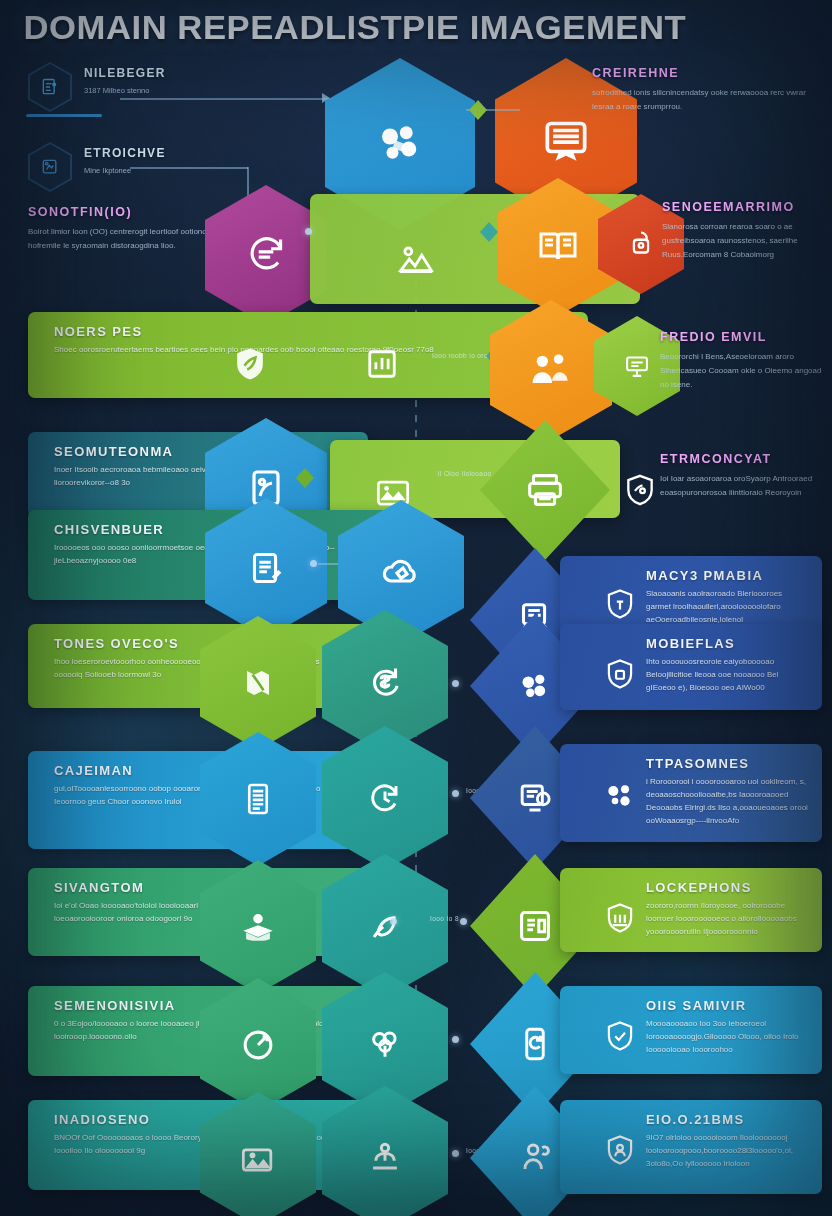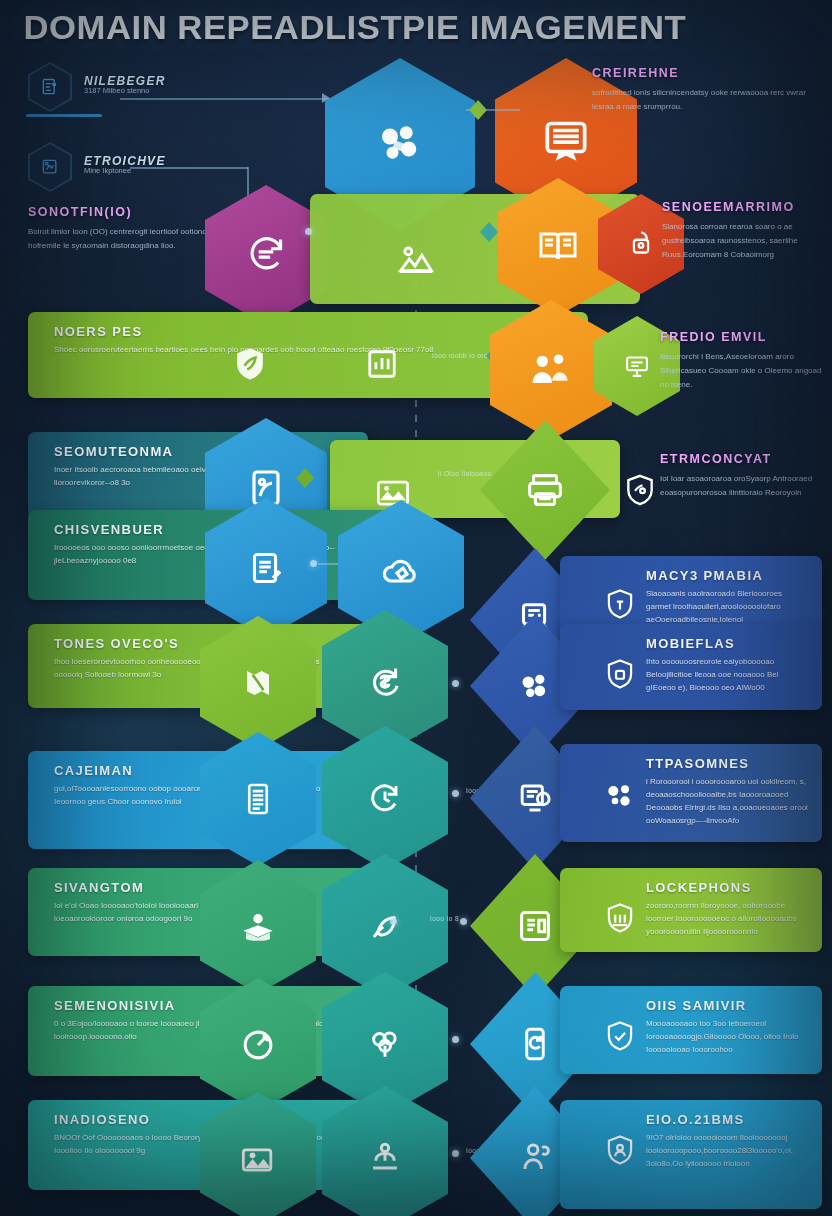--- a/index.html
+++ b/index.html
@@ -95,25 +95,24 @@
     background:rgba(70,150,210,.30);
     display:flex;align-items:center;justify-content:center;
   }
   .markhex::after{
     content:"";position:absolute;inset:2px;
     clip-path:polygon(50% 0%,100% 25%,100% 75%,50% 100%,0% 75%,0% 25%);
     background:#16283f;
   }
   .markhex svg{position:relative;z-index:2;}
   .marktitle{
-    position:absolute;left:56px;top:12px;
+    position:absolute;left:56px;top:4px;
     font-size:12px;font-weight:bold;letter-spacing:1.3px;
     color:#cfe2f2;white-space:nowrap;
     text-shadow:0 1px 3px rgba(0,0,0,.5);
-    font-style:italic;
   }
   .marksub{
     position:absolute;left:56px;top:24px;
     font-size:7.5px;color:rgba(180,208,232,.8);white-space:nowrap;
   }
 
   
   .toptext{position:absolute;}
   .toptext .tt{
     font-size:12.5px;font-weight:bold;letter-spacing:1.5px;color:#f0abfc;
@@ -575,21 +574,21 @@
 </div>
 <div class="dot" style="left:452px;top:1150px;"></div>
 <div class="pill" style="left:466px;top:1147px;">Iooo looo ioo ooo</div>
 <div class="hex diamond" style="left:470px;top:1086px;width:130px;height:144px;background:linear-gradient(155deg,#2ba5d6,#2397c4);">
   <svg width="44" height="44" viewBox="0 0 24 24" fill="none" stroke="#ffffff" stroke-width="1.6">
     <circle cx="11" cy="7.5" r="2.6"></circle>
       <path d="M6.5 18c0-3 2-5 4.5-5s4.5 2 4.5 5"></path>
     <path d="M16 9.5a2 2 0 1 0 0-3"></path>
   </svg>
 </div>
-<div class="band right" style="left:560px;top:1100px;width:262px;height:109px;background:linear-gradient(100deg,#2397c4,#2ba5d6);">
+<div class="band right" style="left:560px;top:1100px;width:262px;height:94px;background:linear-gradient(100deg,#2397c4,#2ba5d6);">
   <div class="bandtext" style="left:86px;right:14px;">
     <div class="bandtitle">EIO.O.21BMS</div>
     <div class="bandbody">9IO7 olrloloo oooooiooom Ilooloooooooj looloorooopooo,booroooo28i3looooo'o,ol, 3olo8o,Oo lylloooooo Irioloon</div>
   </div>
 </div>
 <div class="hex" style="left:582px;top:1106px;width:76px;height:88px;background:transparent;">
   <svg width="38" height="38" viewBox="0 0 24 24" fill="none" stroke="#ffffff" stroke-width="1.4">
     <path d="M12 3.5l7 2.6v6c0 4-3 7-7 8.4-4-1.4-7-4.4-7-8.4v-6z"></path>
     <circle cx="12" cy="10.5" r="1.8"></circle>
       <path d="M9 16c0-1.8 1.3-3 3-3s3 1.2 3 3"></path>

